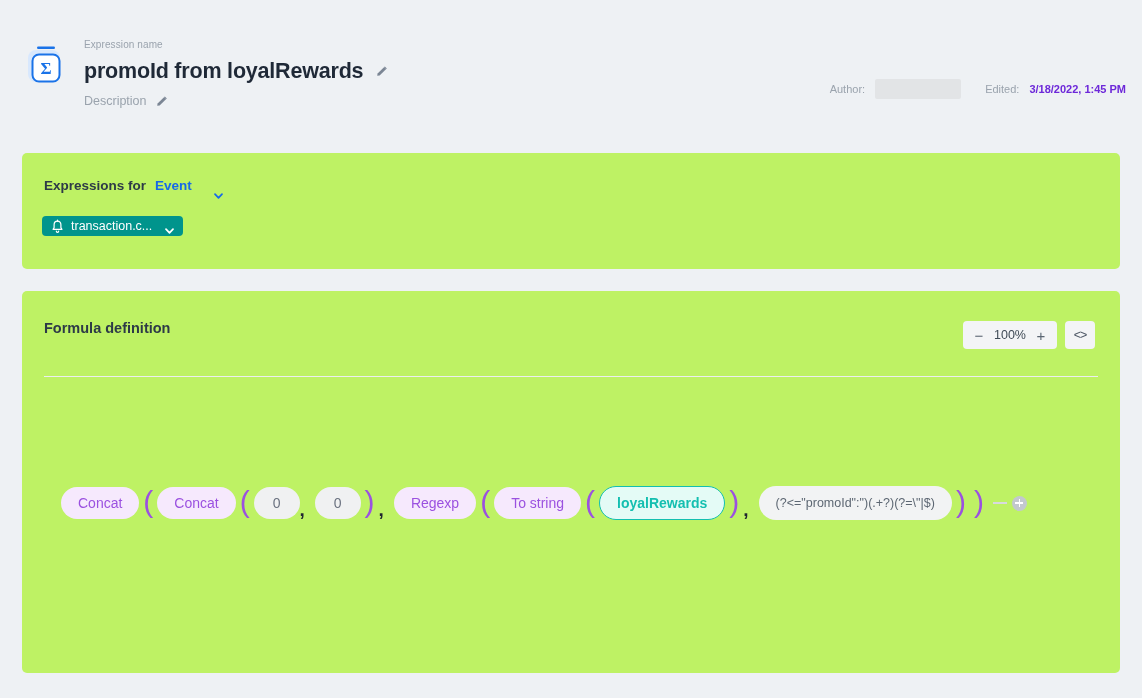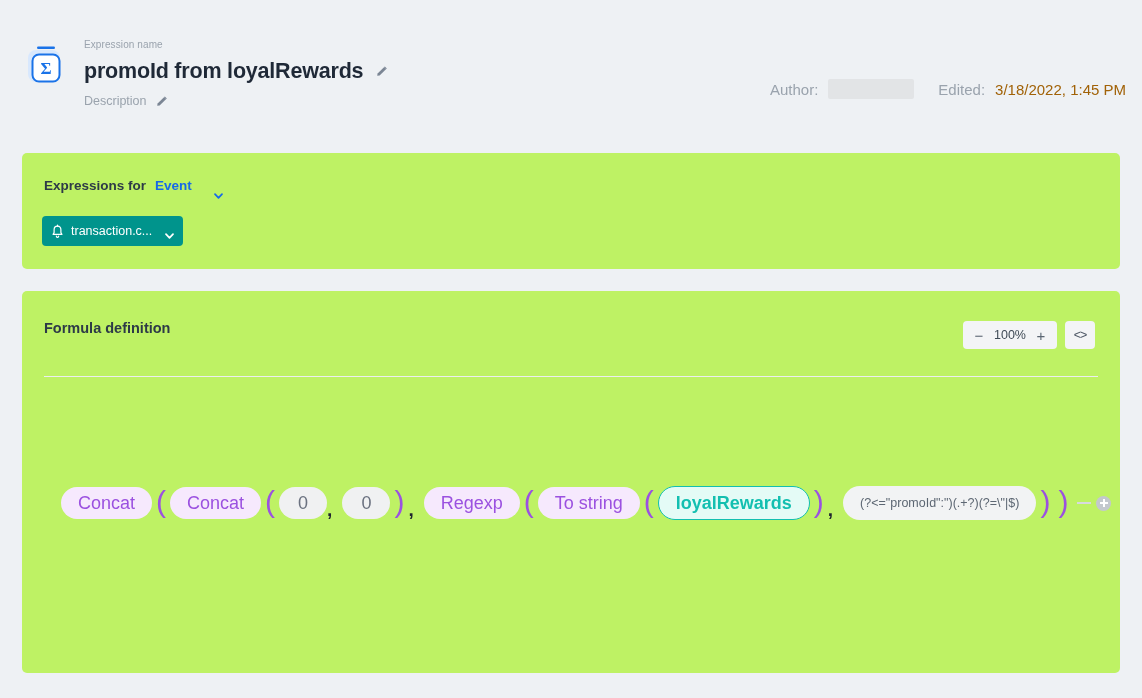--- a/index.html
+++ b/index.html
@@ -30,29 +30,29 @@
   }
   .desc-row { display: flex; align-items: center; gap: 8px; margin-top: 10px; }
   .desc-label { font-size: 12.5px; color: #9aa3ad; }
 
   .pencil { width: 13px; height: 13px; display: inline-block; flex: none; cursor: pointer; }
   .pencil svg { display: block; }
 
   .meta {
     position: absolute; right: 16px; top: 79px;
     display: flex; align-items: center; gap: 10px;
-    font-size: 15px; color: #9aa3ad; white-space: nowrap;
+    font-size: 11px; color: #9aa3ad; white-space: nowrap;
   }
   .meta-author-label { color: #9aa3ad; }
   .author-redacted {
     display: inline-block; width: 86px; height: 20px;
     background: #e2e4e6; border-radius: 2px;
   }
   .meta-edited-label { color: #9aa3ad; margin-left: 14px; }
-  .meta-edited-value { color: #a16207; font-weight: normal; }
+  .meta-edited-value { color: #6d28d9; font-weight: bold; }
 
   
   .card {
     position: absolute; left: 22px; width: 1098px;
     background: #bef264; border-radius: 5px;
   }
   .card-expressions { top: 153px; height: 116px; }
   .card-formula { top: 291px; height: 382px; }
 
   .expr-for-row {
@@ -64,21 +64,21 @@
     display: flex; align-items: flex-end; gap: 22px;
     font-size: 13.5px; font-weight: bold; color: #1669e8;
     cursor: pointer; background: none; border: none; padding: 0;
     font-family: "Liberation Sans", sans-serif;
   }
   .chev { width: 9px; height: 6px; display: block; }
 
   .source-pill {
     position: absolute; left: 42px; top: 216px;
     display: flex; align-items: center; gap: 7px;
-    height: 30px; padding: 0 9px 0 9px;
+    height: 20px; padding: 0 9px 0 9px;
     background: #00948c; border-radius: 4px;
     color: #ffffff; font-size: 12.5px; cursor: pointer;
   }
   .source-pill .bell { width: 13px; height: 15px; flex: none; }
   .source-pill .chev-w { margin-left: 6px; }
 
   
   .formula-title {
     position: absolute; left: 22px; top: 29px;
     font-size: 14.5px; font-weight: bold; color: #2d3a47;
@@ -111,21 +111,21 @@
     width: 1054px; height: 1px; background: #eceef0;
   }
 
   
   .expr-canvas {
     position: absolute; left: 0; top: 195px; width: 1098px;
     display: flex; align-items: center; padding-left: 39px;
   }
   .node {
     display: inline-flex; align-items: center; justify-content: center;
-    height: 32px; border-radius: 16px; font-size: 18px;
+    height: 32px; border-radius: 16px; font-size: 14px;
     white-space: nowrap; cursor: pointer;
   }
   .node-fn {
     background: #f6e9fd; color: #9b51e0; padding: 0 17px; font-weight: normal;
   }
   .node-num {
     background: #f0f1f2; color: #6b7280; padding: 0 19px; min-width: 42px;
   }
   .node-var {
     background: #e4fbf6; color: #13bfb0; border: 1.5px solid #13bfb0;

